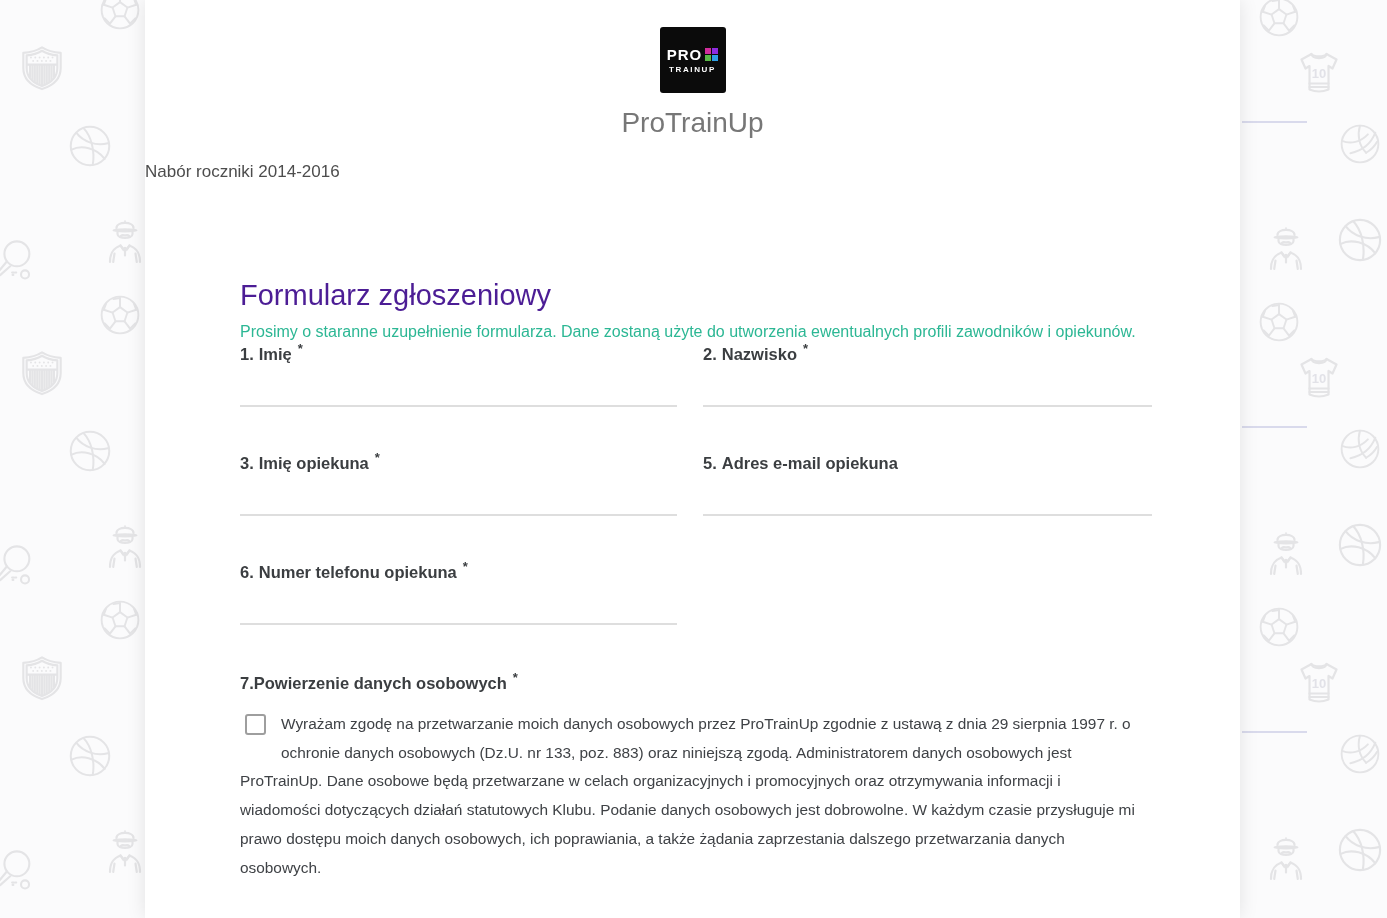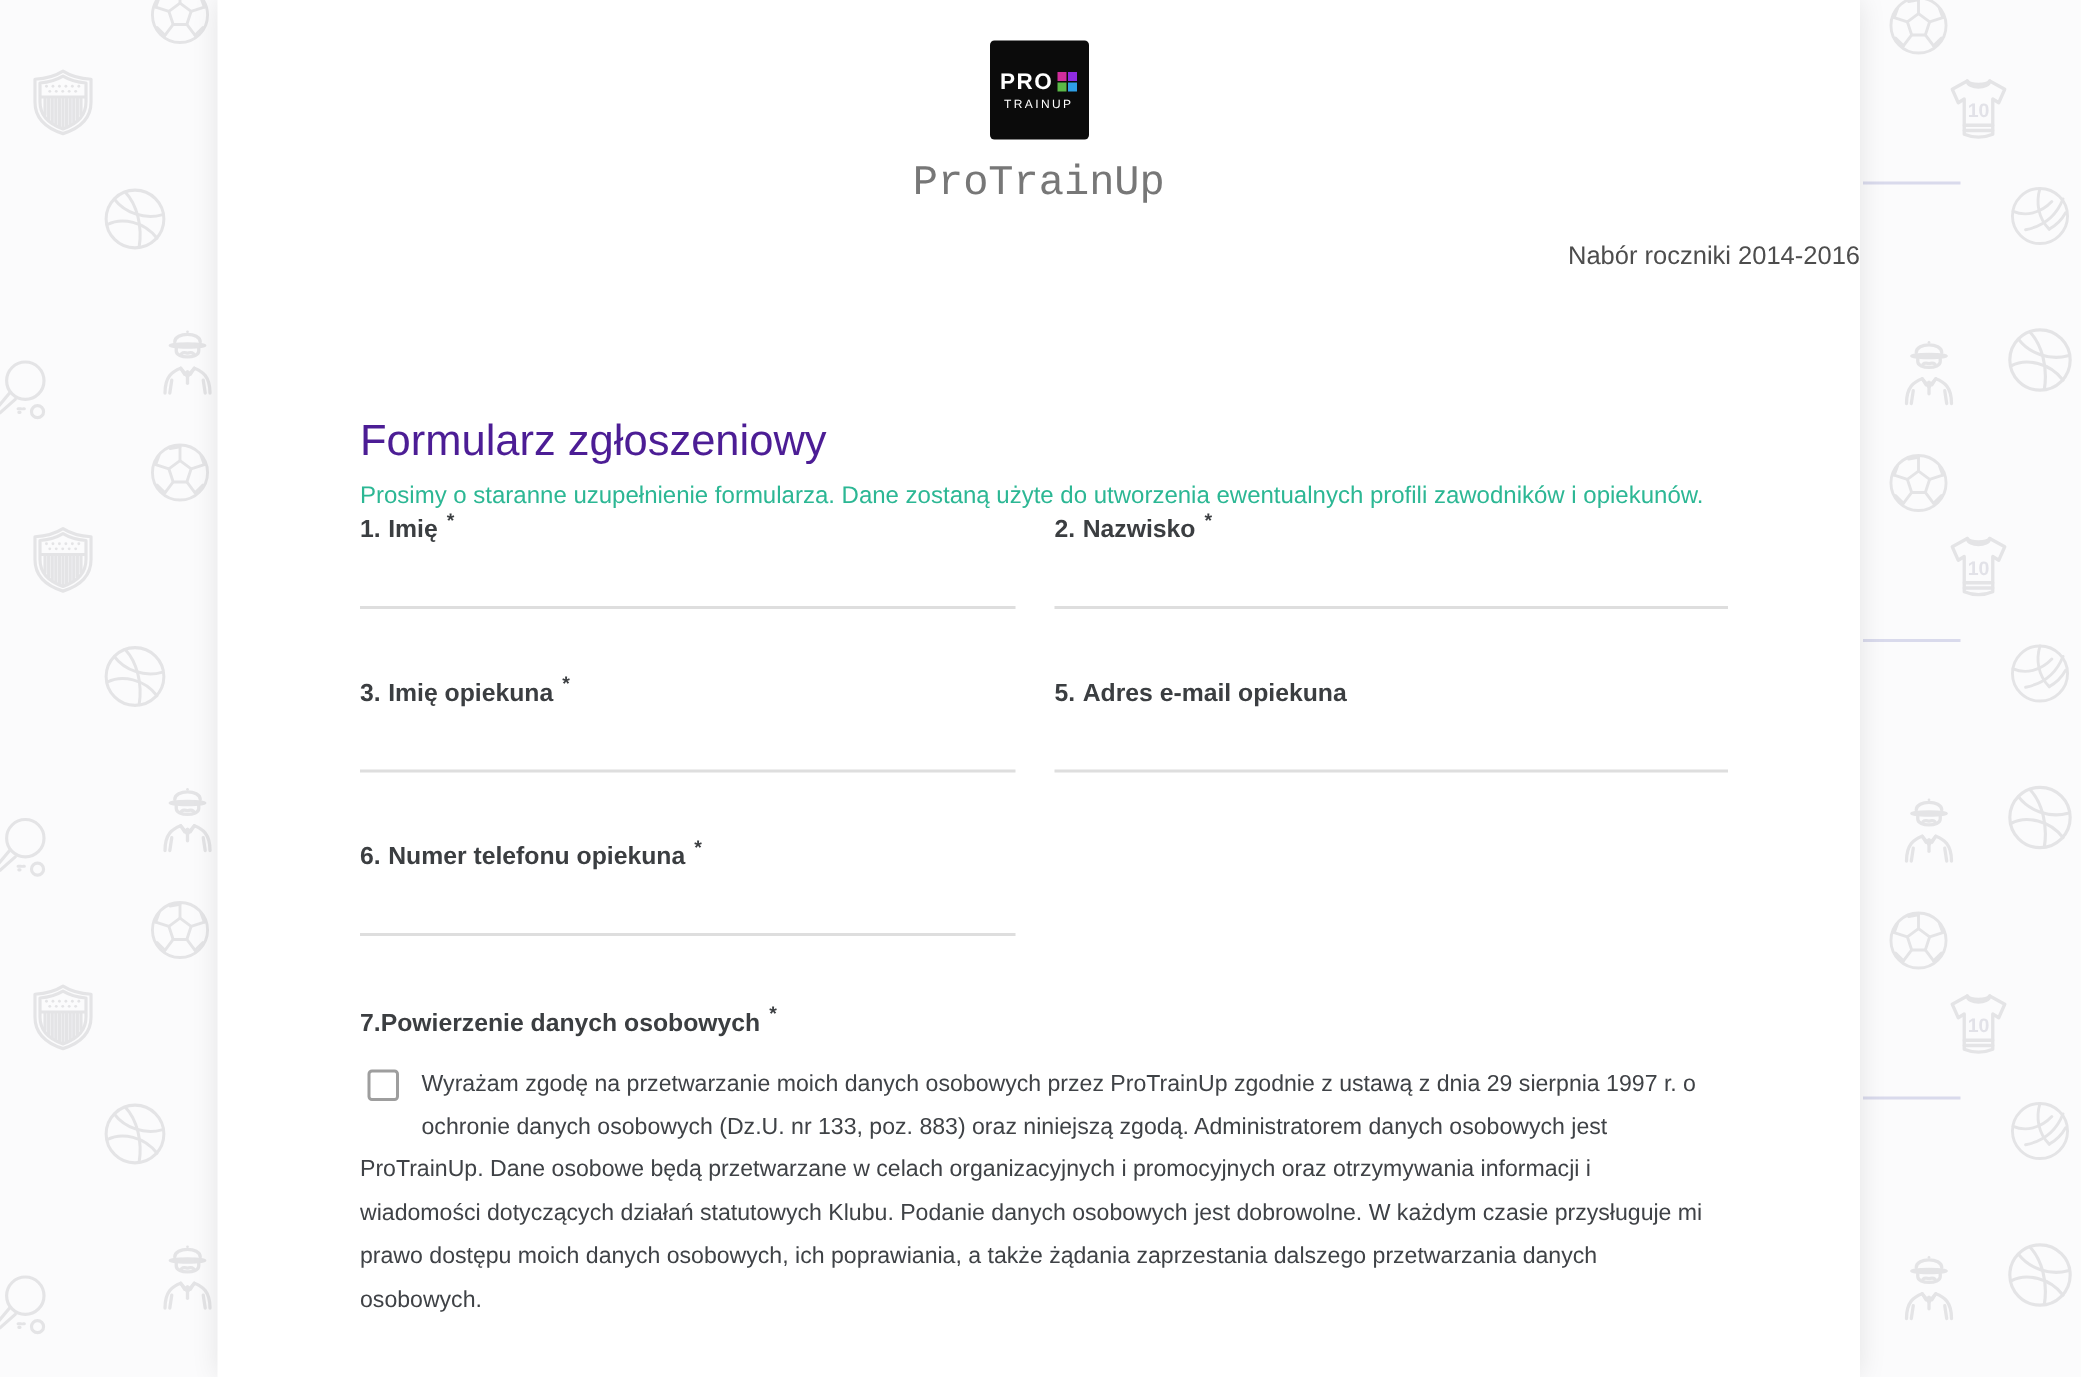--- a/index.html
+++ b/index.html
@@ -20,26 +20,26 @@
     background:#ffffff; z-index:1; box-shadow:0 0 18px rgba(0,0,0,0.10); }
 
   .logo { width:66px; height:66px; background:#0b0b0b; margin:27px auto 0;
     border-radius:3px; display:flex; flex-direction:column; align-items:center;
     justify-content:center; }
   .logo-row { display:flex; align-items:center; }
   .logo-pro { color:#ffffff; font-weight:bold; font-size:15px; letter-spacing:1px; }
   .logo-pixels { display:grid; grid-template-columns:6px 6px; grid-template-rows:6px 6px;
     gap:1px; margin-left:3px; }
   .logo-pixels span { width:6px; height:6px; display:block; }
-  .logo-trainup { color:#ffffff; font-weight:normal; font-size:8px; letter-spacing:1.6px;
+  .logo-trainup { color:#ffffff; font-weight:bold; font-size:8px; letter-spacing:1.6px;
     margin-top:2px; }
 
   .page-title { text-align:center; margin-top:14px; font-size:28px; color:#777777;
-    font-weight:400;font-family:Liberation Mono, monospace; }
-  .page-subtitle { text-align:right; margin-top:23px; font-size:17px; color:#4d4d4d; }
+    font-weight:400; }
+  .page-subtitle { text-align:left; margin-top:23px; font-size:17px; color:#4d4d4d; }
 
   .form-content { margin:97px 0 0 95px; width:912px; }
   .form-heading { font-size:29px; font-weight:400; color:#4c1d95; }
   .form-desc { margin-top:6px; font-size:16px; line-height:27px; color:#2cb794;
     width:905px; }
 
   .fields-grid { display:grid; grid-template-columns:437px 449px;
     column-gap:26px; }
   .field { margin-bottom:47px; }
   .field-label { font-size:16.5px; font-weight:bold; color:#3b3e41; }

